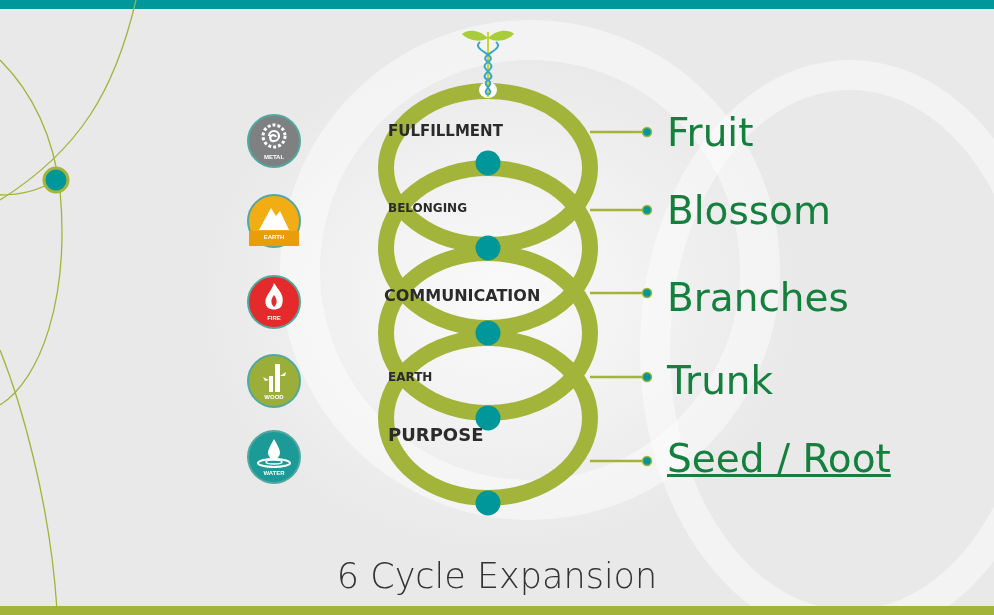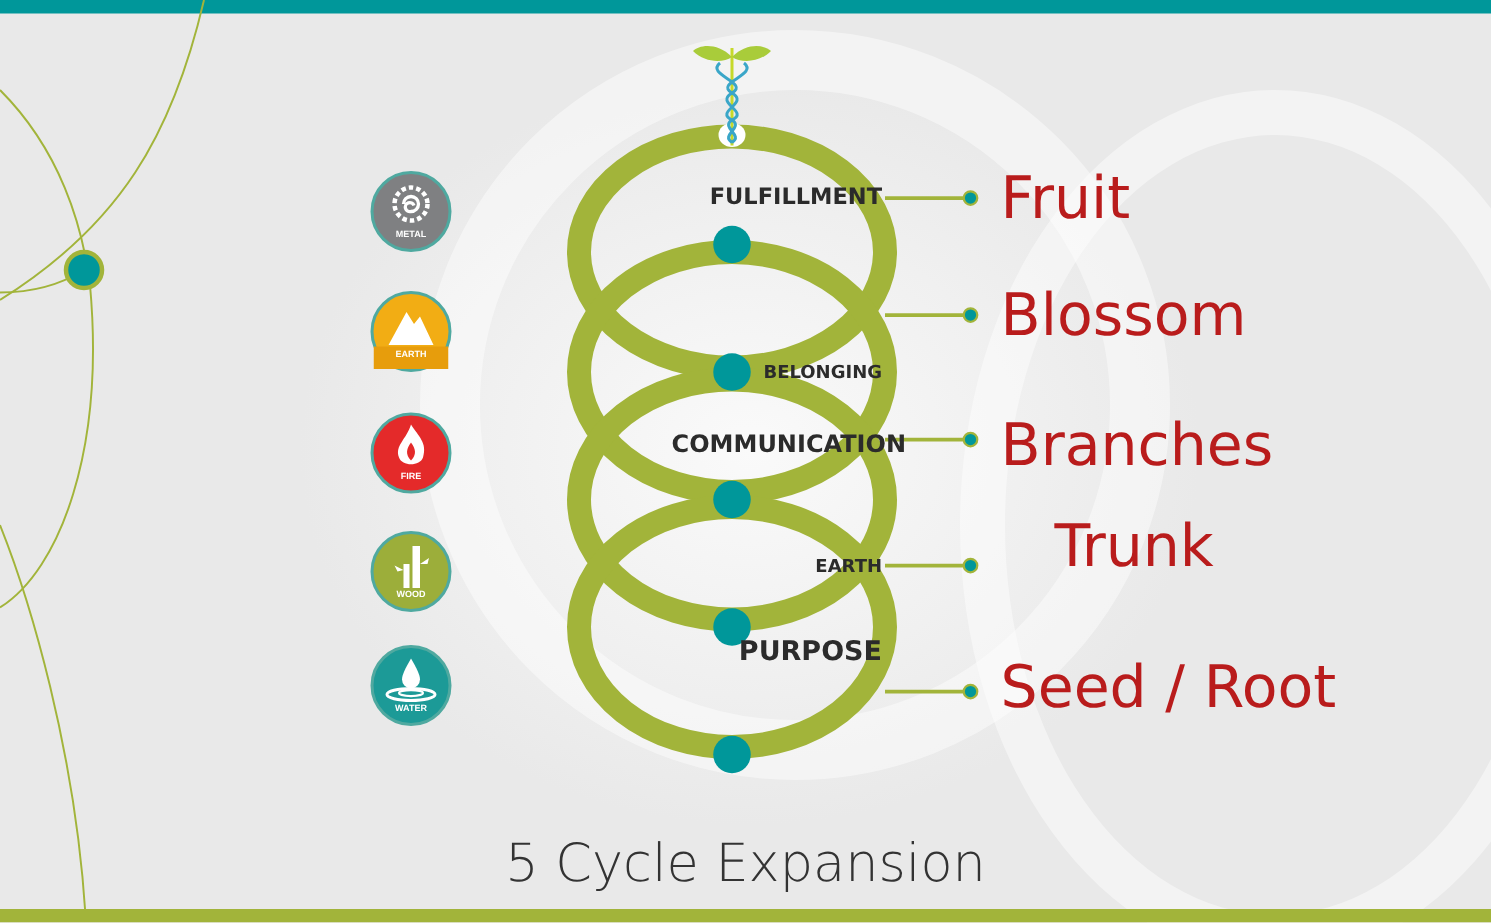--- a/index.html
+++ b/index.html
@@ -4,22 +4,22 @@
 <style>
   html,body{margin:0;padding:0;}
   body{width:994px;height:615px;position:relative;overflow:hidden;background:#efefef;font-family:"Liberation Sans",sans-serif;}
   .bg{position:absolute;inset:0;background:
     radial-gradient(ellipse 300px 250px at 500px 300px, #fafafa 0%, #f0f0f0 60%, #e9e9e9 100%),
     linear-gradient(120deg,#f3f3f3,#e8e8e8);}
   .swirl{position:absolute;border-radius:50%;border:40px solid rgba(255,255,255,0.45);}
   .topbar{position:absolute;left:0;top:0;width:994px;height:9px;background:#00979a;}
   .botbar{position:absolute;left:0;bottom:0;width:994px;height:9px;background:#a2b43a;}
   svg.main{position:absolute;left:0;top:0;}
-  .ring-label{position:absolute;width:200px;text-align:right;color:#2b2b2b;font-weight:bold;font-family:"DejaVu Sans",sans-serif;}
-  .right-label{position:absolute;left:667px;color:#b91c1c;font-family:"DejaVu Sans",sans-serif;font-size:39px;line-height:1;text-align:center;}
+  .ring-label{position:absolute;width:200px;text-align:left;color:#2b2b2b;font-weight:bold;font-family:"DejaVu Sans",sans-serif;}
+  .right-label{position:absolute;left:667px;color:#15803d;font-family:"DejaVu Sans",sans-serif;font-size:39px;line-height:1;text-align:center;}
   .element-icon{position:absolute;width:54px;height:54px;border-radius:50%;box-sizing:border-box;border:2px solid #4fa9a0;}
   .element-icon .cap{position:absolute;left:0;width:100%;bottom:6px;text-align:center;color:#fff;font-size:6px;font-weight:bold;font-family:"Liberation Sans",sans-serif;}
   .title{position:absolute;left:0;width:994px;top:556px;text-align:center;font-size:35px;color:#333;font-family:"DejaVu Sans",sans-serif;font-weight:200;}
 </style>
 </head>
 <body>
 
 <div class="bg"></div>
 <div class="swirl" style="left:280px;top:20px;width:420px;height:420px;"></div>
 <div class="swirl" style="left:640px;top:60px;width:360px;height:520px;border-width:30px;"></div>
@@ -70,30 +70,30 @@
     <ellipse cx="488" cy="90" rx="9" ry="8" fill="#fff"></ellipse>
     <line x1="488" y1="32" x2="488" y2="97" stroke="#c6d92a" stroke-width="2"></line>
     <path d="M488 38 C 478 28, 466 30, 462 34 C 470 42, 482 42, 488 38Z" fill="#a9cc3a"></path>
     <path d="M488 38 C 498 28, 510 30, 514 34 C 506 42, 494 42, 488 38Z" fill="#a9cc3a"></path>
     <path d="M480 42 C 470 50, 500 55, 488 62 C 476 69, 500 74, 488 80 C 480 85, 496 90, 488 95" fill="none" stroke="#3aa6c8" stroke-width="2"></path>
     <path d="M496 42 C 506 50, 476 55, 488 62 C 500 69, 476 74, 488 80 C 496 85, 480 90, 488 95" fill="none" stroke="#3aa6c8" stroke-width="2"></path>
   </g>
 </svg>
 
 <div class="ring-label" style="left:388px;top:122px;font-size:15px;">FULFILLMENT</div>
-<div class="ring-label" style="left:388px;top:201px;font-size:12px;margin-top:40px;">BELONGING</div>
+<div class="ring-label" style="left:388px;top:201px;font-size:12px;">BELONGING</div>
 <div class="ring-label" style="left:384px;top:286px;font-size:16px;width:220px;">COMMUNICATION</div>
 <div class="ring-label" style="left:388px;top:370px;font-size:12px;">EARTH</div>
 <div class="ring-label" style="left:388px;top:424px;font-size:18px;">PURPOSE</div>
 
 <div class="right-label" style="top:113px;">Fruit</div>
 <div class="right-label" style="top:191px;">Blossom</div>
 <div class="right-label" style="top:278px;">Branches</div>
-<div class="right-label" style="top:345px;margin-left:36px;">Trunk</div>
-<div class="right-label" style="top:439px;">Seed / Root</div>
+<div class="right-label" style="top:361px;">Trunk</div>
+<div class="right-label" style="top:439px;text-decoration:underline;">Seed / Root</div>
 
 <div class="element-icon" style="left:247px;top:114px;background:#7f8082;">
   <svg width="50" height="50" viewBox="0 0 50 50" style="position:absolute;left:0;top:0">
     <circle cx="25" cy="20" r="11" fill="none" stroke="#fff" stroke-width="3" stroke-dasharray="3 2"></circle>
     <path d="M25 20 m-5 0 a5 5 0 1 1 5 5 a3 3 0 1 1 2-4" fill="none" stroke="#fff" stroke-width="2.2"></path>
   </svg>
   <span class="cap">METAL</span>
 </div>
 <div class="element-icon" style="left:247px;top:194px;background:#f2ad14;">
   <svg width="50" height="50" viewBox="0 0 50 50" style="position:absolute;left:0;top:0">
@@ -119,14 +119,14 @@
 </div>
 <div class="element-icon" style="left:247px;top:430px;background:#1c9a97;">
   <svg width="50" height="50" viewBox="0 0 50 50" style="position:absolute;left:0;top:0">
     <path d="M25 7 C 29 14, 31 18, 31 21 a6 6 0 0 1 -12 0 C 19 18, 21 14, 25 7Z" fill="#fff"></path>
     <ellipse cx="25" cy="31" rx="16" ry="4" fill="none" stroke="#fff" stroke-width="2"></ellipse>
     <ellipse cx="25" cy="30" rx="8" ry="2" fill="none" stroke="#fff" stroke-width="1.5"></ellipse>
   </svg>
   <span class="cap">WATER</span>
 </div>
 
-<div class="title">5 Cycle Expansion</div>
+<div class="title">6 Cycle Expansion</div>
 <div class="botbar"></div>
 
 </body></html>

